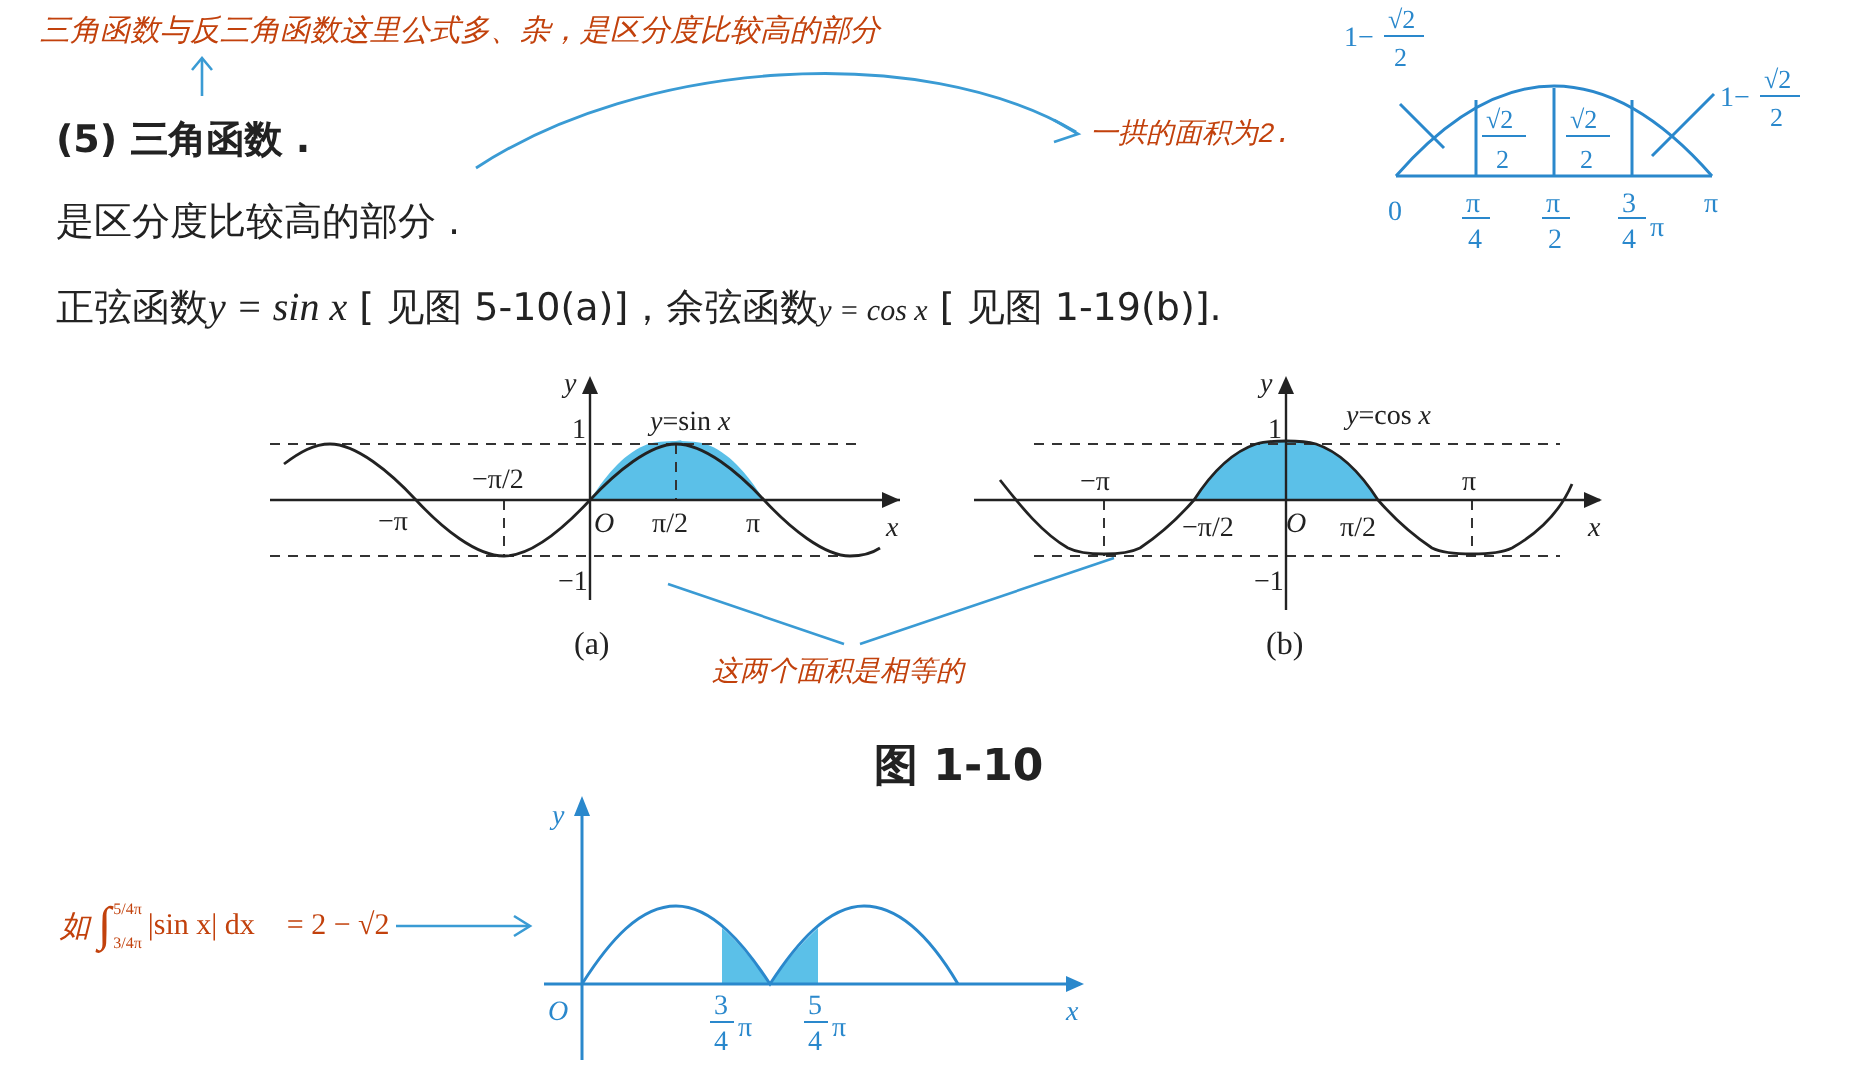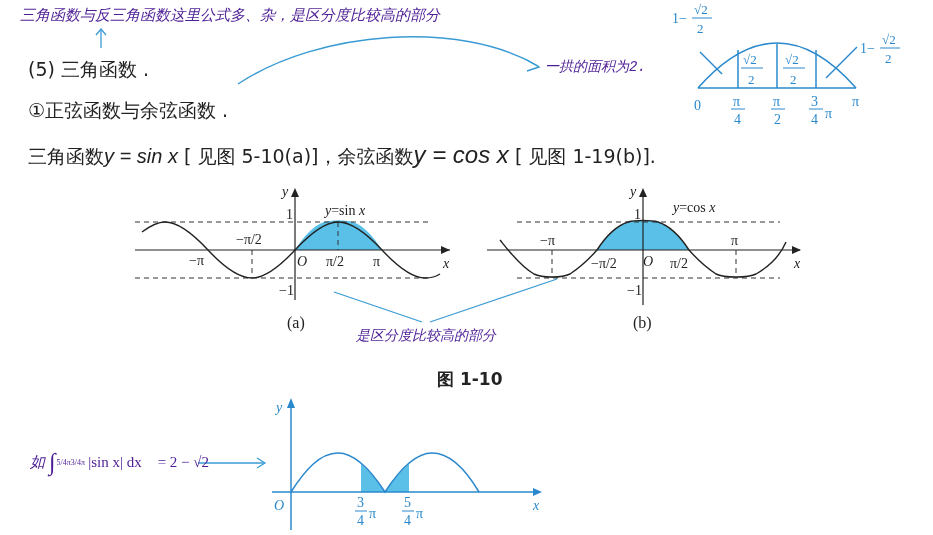--- a/index.html
+++ b/index.html
@@ -1,28 +1,28 @@
 <!DOCTYPE html>
 <html><head>
 <meta charset="utf-8">
 <style>
   html, body { margin:0; padding:0; background:#ffffff; }
   body { width:933px; height:535px; position:relative; overflow:hidden;
          font-family:"DejaVu Serif","Liberation Serif",serif; color:#1a1a1a; }
   .abs { position:absolute; white-space:nowrap; }
-  .note { color:#4c1d95; font-family:"DejaVu Sans","Liberation Sans",sans-serif; font-style:italic; }
+  .note { color:#c2410c; font-family:"DejaVu Sans","Liberation Sans",sans-serif; font-style:italic; }
   .body-text { font-family:"DejaVu Sans","Liberation Sans",sans-serif; font-size:19px; color:#222; }
-  .math { font-family:Liberation Sans, sans-serif; }
+  .math { font-family:Liberation Serif, serif; }
   .it { font-style:italic; }
   svg { position:absolute; left:0; top:0; overflow:visible; }
   .lbl { font-family:"Liberation Serif","DejaVu Serif",serif; font-size:14px; fill:#222; }
   .lbl-it { font-style:italic; }
   .blbl { font-family:"Liberation Serif","DejaVu Serif",serif; font-size:14px; fill:#2a88cc; }
   .cap { font-family:"Liberation Serif","DejaVu Serif",serif; font-size:16px; color:#222; }
-  .figtitle { font-family:"DejaVu Sans","Liberation Sans",sans-serif; font-weight:bold; font-size:17px; color:#222; }
+  .figtitle { font-family:"DejaVu Sans","Liberation Sans",sans-serif; font-weight:bold; font-size:22px; color:#222; }
 </style>
 </head>
 <body>
 
 <div class="abs note" style="left:20px; top:6px; font-size:15px;">三角函数与反三角函数这里公式多、杂，是区分度比较高的部分</div>
 
 <svg width="933" height="535">
   <g stroke="#3a9bd4" stroke-width="1.3" fill="none">
     <line x1="101" y1="48" x2="101" y2="30"></line>
     <polyline points="96,35 101,29 106,35"></polyline>
@@ -37,26 +37,26 @@
     <line x1="334" y1="292" x2="422" y2="322"></line>
     <line x1="557" y1="279" x2="430" y2="322"></line>
   </g>
 
   <g stroke="#3a9bd4" stroke-width="1.3" fill="none">
     <line x1="198" y1="463" x2="264" y2="463"></line>
     <polyline points="257,458 265,463 257,468"></polyline>
   </g>
 </svg>
 
-<div class="abs body-text" style="left:28px; top:57px;">(5) 三角函数 .</div>
-<div class="abs body-text" style="left:28px; top:98px;">①正弦函数与余弦函数 .</div>
+<div class="abs body-text" style="left:28px; top:57px;font-weight:bold;">(5) 三角函数 .</div>
+<div class="abs body-text" style="left:28px; top:98px;">是区分度比较高的部分 .</div>
 
 <div class="abs body-text" style="left:28px; top:141px;">
-  <span>三角函数</span><span class="math it" style="font-size:20px;">y = sin x</span>
-  <span>[ 见图 5-10(a)]，余弦函数</span><span class="math it" style="font-size:24px;text-align:center;">y = cos x</span>
+  <span>正弦函数</span><span class="math it" style="font-size:20px;">y = sin x</span>
+  <span>[ 见图 5-10(a)]，余弦函数</span><span class="math it" style="font-size:15px;text-align:center;">y = cos x</span>
   <span>[ 见图 1-19(b)].</span>
 </div>
 
 <div class="abs note" style="left:545px; top:58px; font-size:14px;font-family:Liberation Mono, monospace;">一拱的面积为2.</div>
 
 <svg width="933" height="535">
   <g stroke="#2a88cc" stroke-width="1.5" fill="none">
     <path d="M698,88 Q777,-2 856,88"></path>
     <line x1="698" y1="88" x2="856" y2="88"></line>
     <line x1="738" y1="50" x2="738" y2="88"></line>
@@ -183,28 +183,28 @@
     <text x="643" y="266" class="lbl-it">O</text>
     <text x="540" y="245">−π</text>
     <text x="591" y="268">−π/2</text>
     <text x="670" y="268">π/2</text>
     <text x="731" y="245">π</text>
     <text x="673" y="212"><tspan class="lbl-it">y</tspan>=cos <tspan class="lbl-it">x</tspan></text>
   </g>
 </svg>
 <div class="abs cap" style="left:633px; top:314px;">(b)</div>
 
-<div class="abs note" style="left:356px; top:327px; font-size:14px;">是区分度比较高的部分</div>
+<div class="abs note" style="left:356px; top:327px; font-size:14px;">这两个面积是相等的</div>
 
 <div class="abs figtitle" style="left:437px; top:368px;">图 1-10</div>
 
 <div class="abs note" style="left:30px; top:450px; font-size:15px; font-style:normal; display:flex; align-items:center;">
   <span style="font-style:italic; margin-right:4px;">如</span>
   <span style="font-family:'Liberation Serif',serif; font-size:24px; line-height:1;">∫</span>
-  <span style="display:inline-flex; flex-direction:row; font-size:8px; line-height:9px; margin:0 3px 0 1px; font-family:'Liberation Serif',serif;">
+  <span style="display:inline-flex; flex-direction:column; font-size:8px; line-height:9px; margin:0 3px 0 1px; font-family:'Liberation Serif',serif;">
     <span><span>5</span>/<span>4</span><span>π</span></span>
     <span style="height:8px;"></span>
     <span><span>3</span>/<span>4</span><span>π</span></span>
   </span>
   <span style="font-family:Liberation Serif, serif; font-style:normal;">|sin x| dx</span>
   <span style="font-family:'Liberation Serif',serif; font-style:normal; margin-left:16px;">= 2 − √2</span>
 </div>
 
 <svg width="933" height="535">
 

